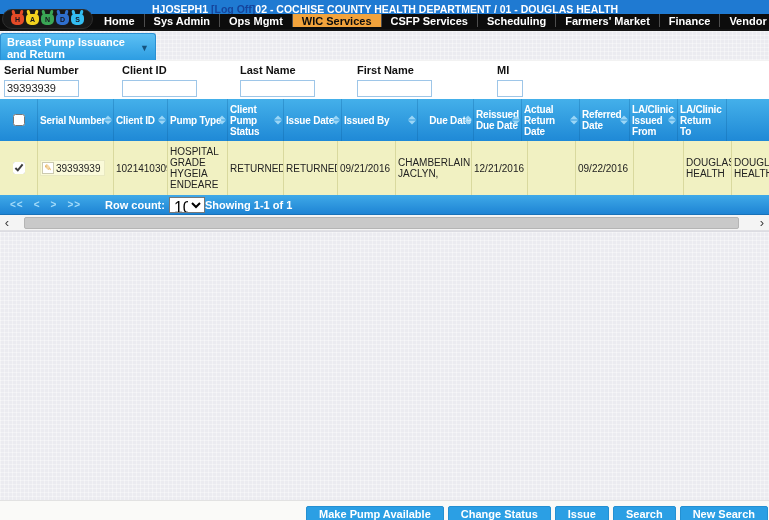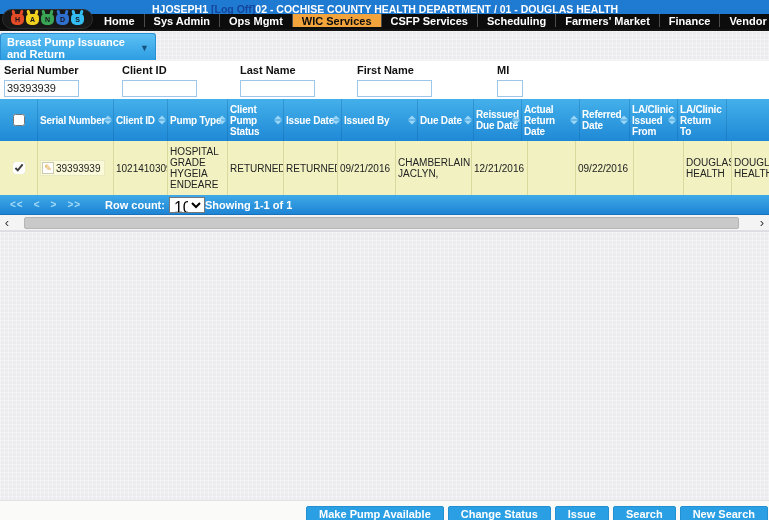--- a/index.html
+++ b/index.html
@@ -177,21 +177,21 @@
                 <i class="dn"></i>
               </span>
             </div>
             <div class="th" style="width: 76px;">
               <span>Issued By</span>
               <span class="sort">
                 <i class="up"></i>
                 <i class="dn"></i>
               </span>
             </div>
-            <div class="th" style="width: 56px;">
+            <div class="th" style="width: 56px; justify-content: flex-end;">
               <span>Due Date</span>
               <span class="sort">
                 <i class="up"></i>
                 <i class="dn"></i>
               </span>
             </div>
             <div class="th" style="width: 48px;">
               <span>Reissued Due Date</span>
               <span class="sort">
                 <i class="up"></i>

